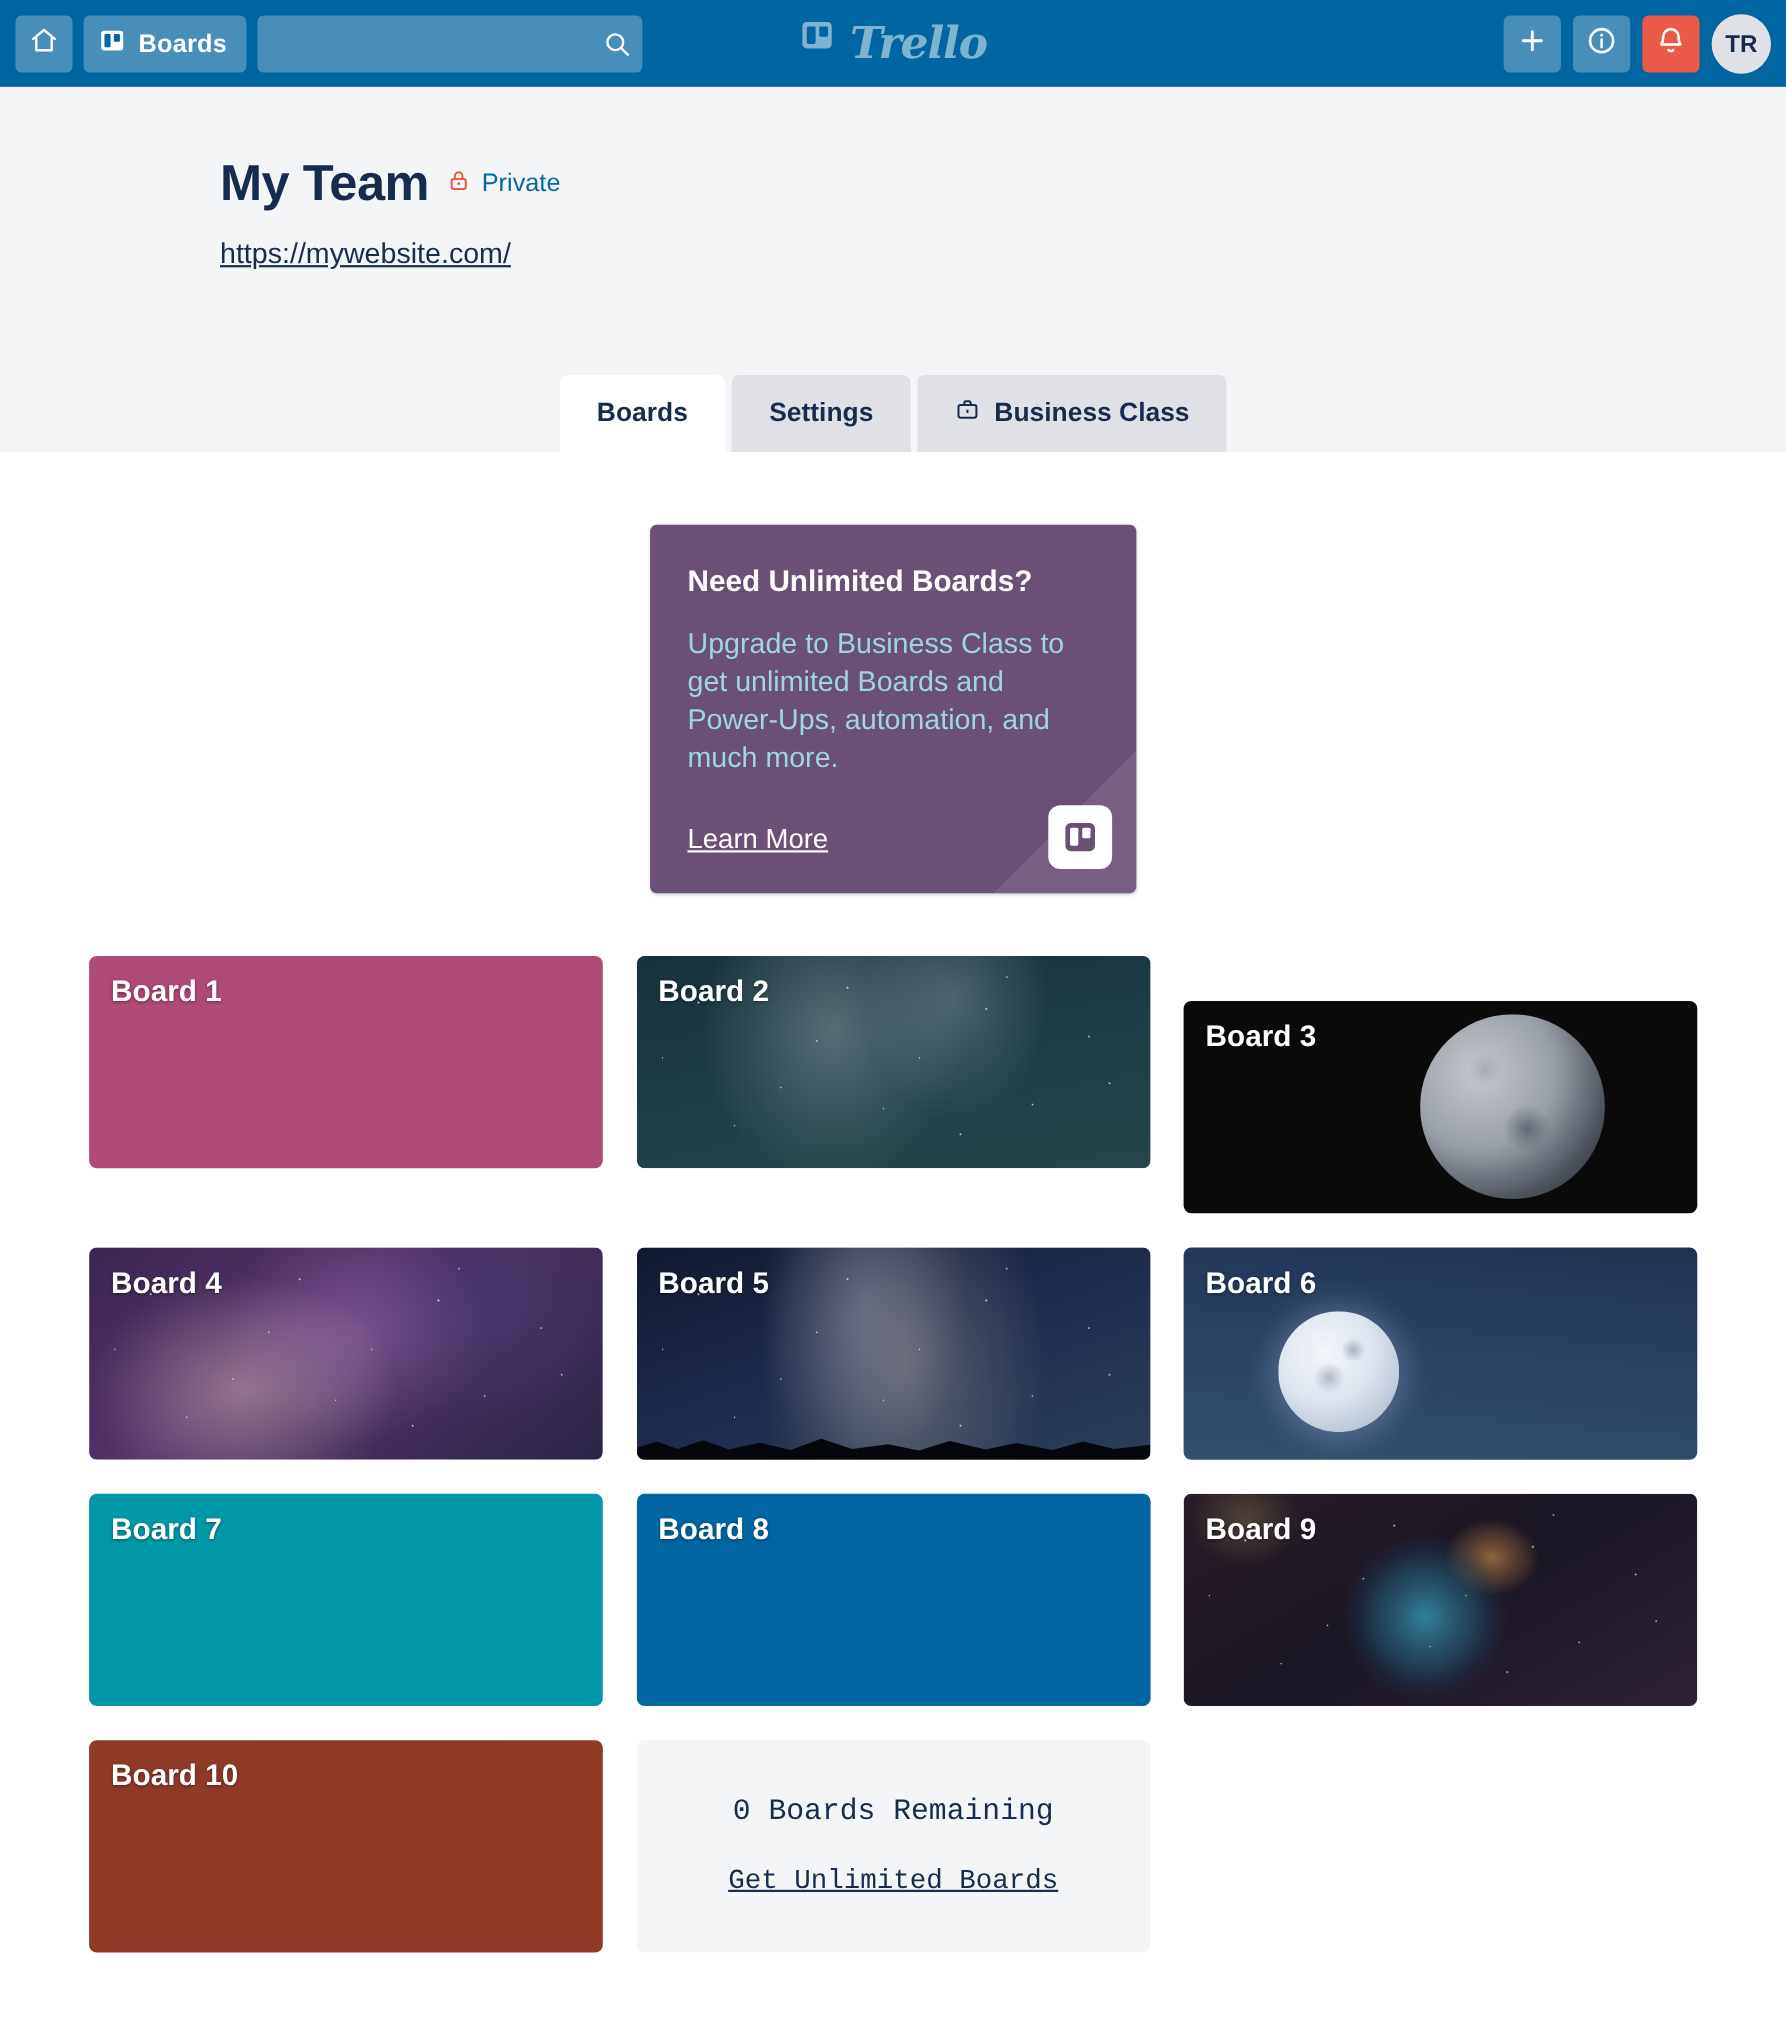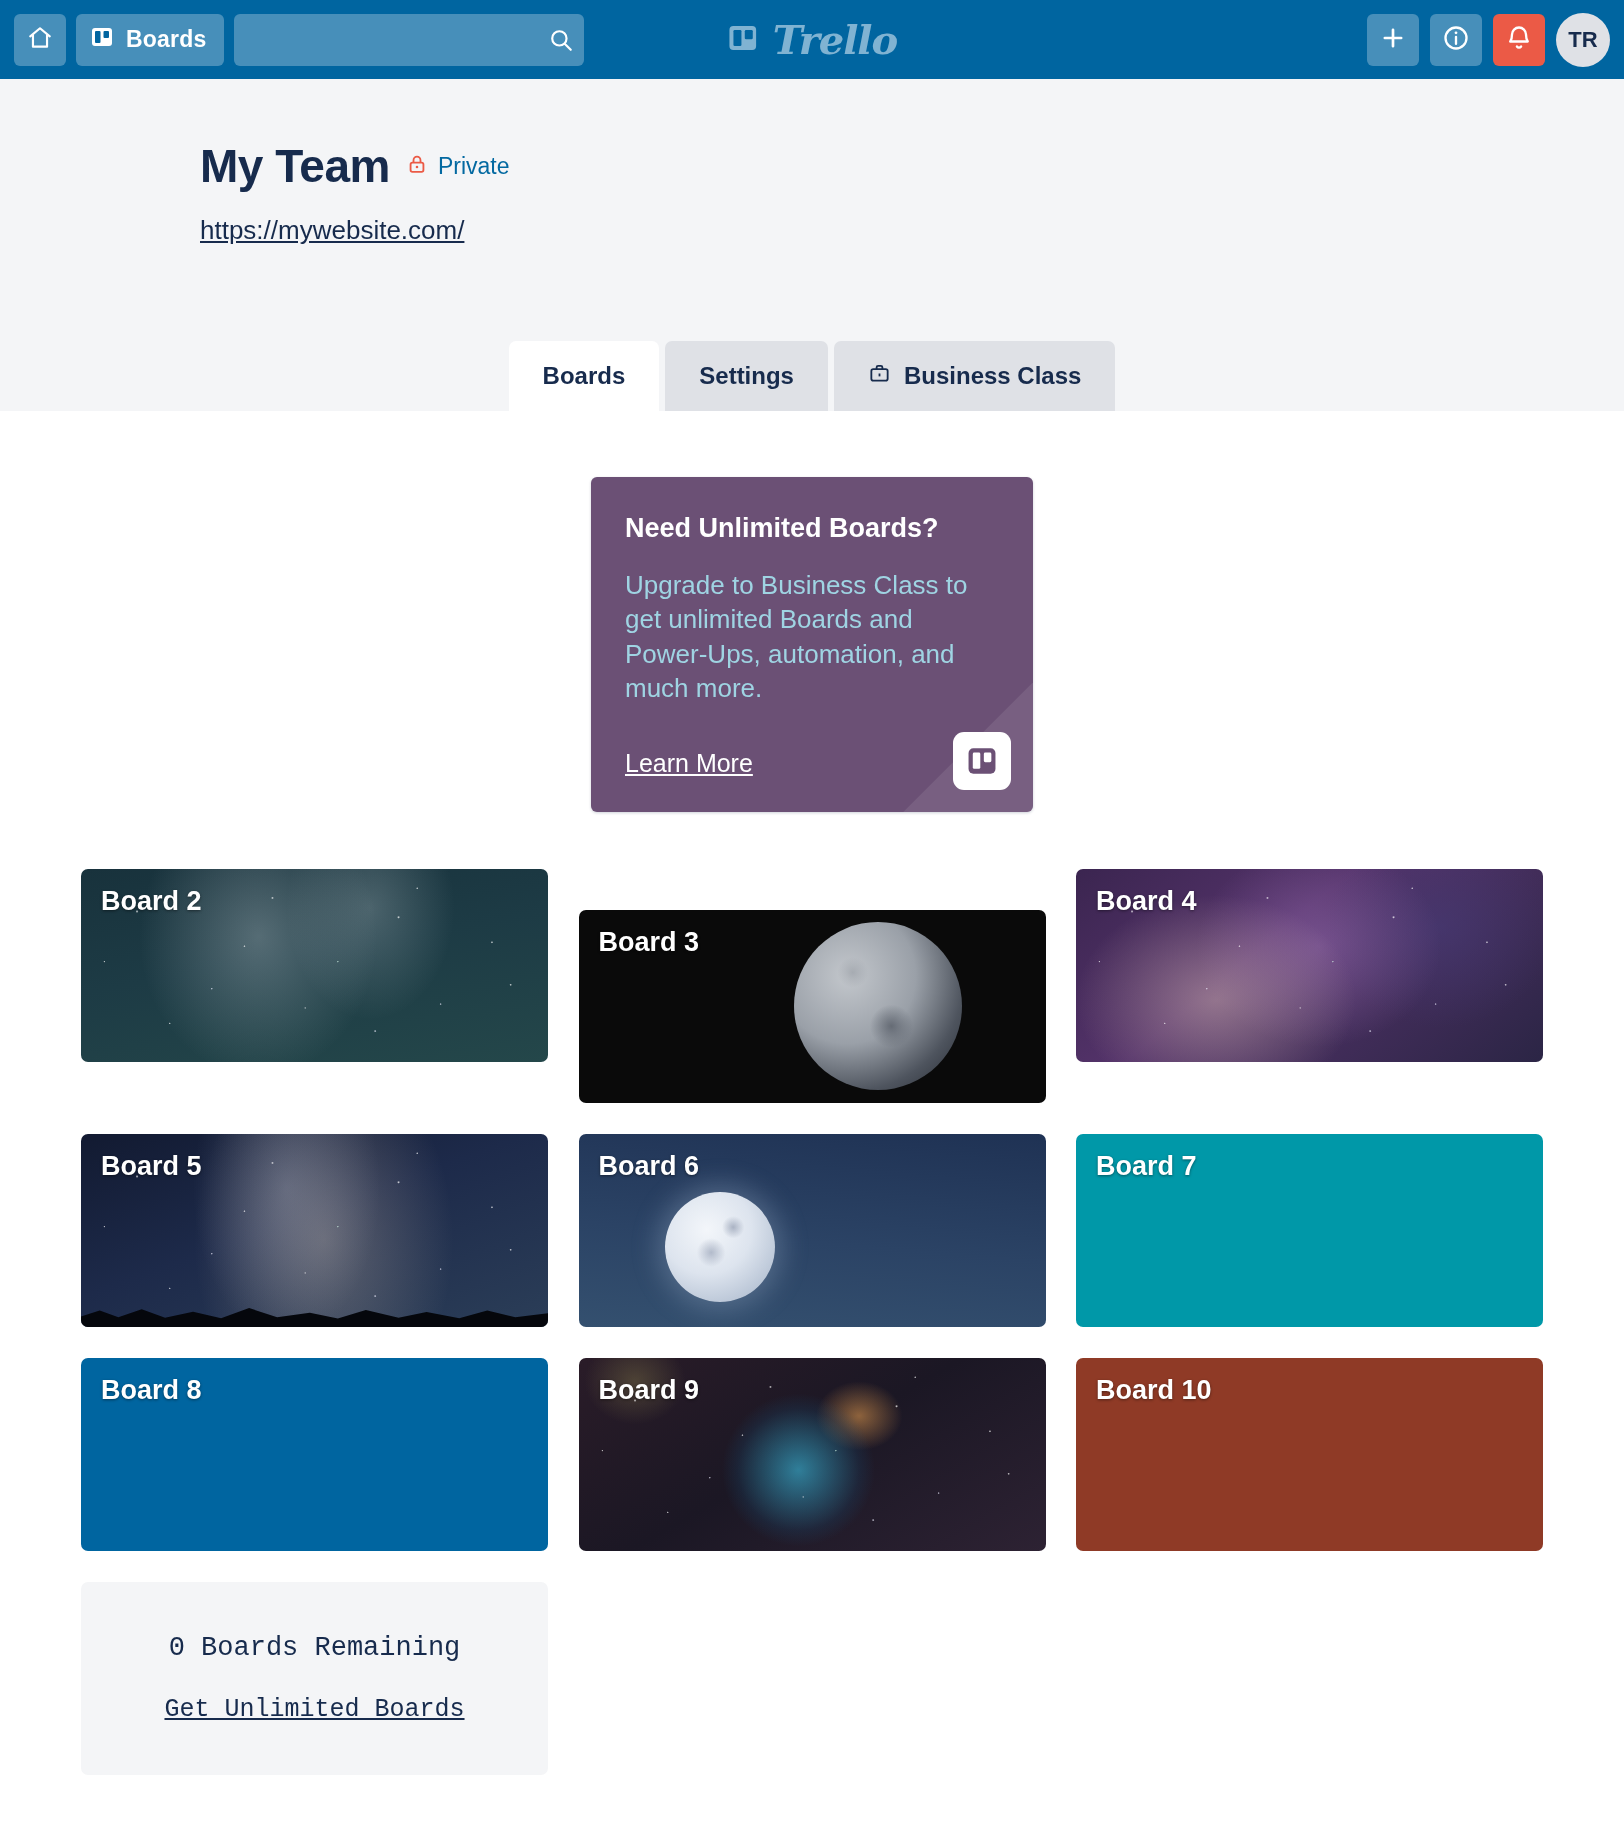--- a/index.html
+++ b/index.html
@@ -65,21 +65,21 @@
     top: 50%;
     transform: translateY(-50%);
     display: flex;
     cursor: pointer;
   }
   .brand {
     position: absolute;
     left: 50%;
     transform: translateX(-50%);
     display: flex;
-    align-items: center;
+    align-items: flex-start;
     gap: 14px;
     opacity: .62;
   }
   .brand-word {
     color: #cfe4f2;
     font-size: 40px;
     font-style: italic;
     font-weight: bold;
     font-family: "DejaVu Serif", serif;
     letter-spacing: -1px;
@@ -490,20 +490,23 @@
       <svg width="34" height="34" viewBox="0 0 24 24">
         <rect x="2.5" y="3" width="19" height="18" rx="3.4" fill="#6b5075"></rect>
         <rect x="5.5" y="6" width="5.3" height="11.5" rx="1" fill="#ffffff"></rect>
         <rect x="13.3" y="6" width="5.3" height="6.8" rx="1" fill="#ffffff"></rect>
       </svg>
     </div>
   </div>
 
   <div class="boards-grid">
 
+    <div class="board-tile bg-solid-pink">
+      <span class="board-title">Board 1</span>
+    </div>
 
     <div class="board-tile bg-stars-teal">
       <span class="starfield"></span>
       <span class="board-title">Board 2</span>
     </div>
 
     <div class="board-tile bg-black">
       <span class="moon moon-a"></span>
       <span class="board-title">Board 3</span>
     </div>

